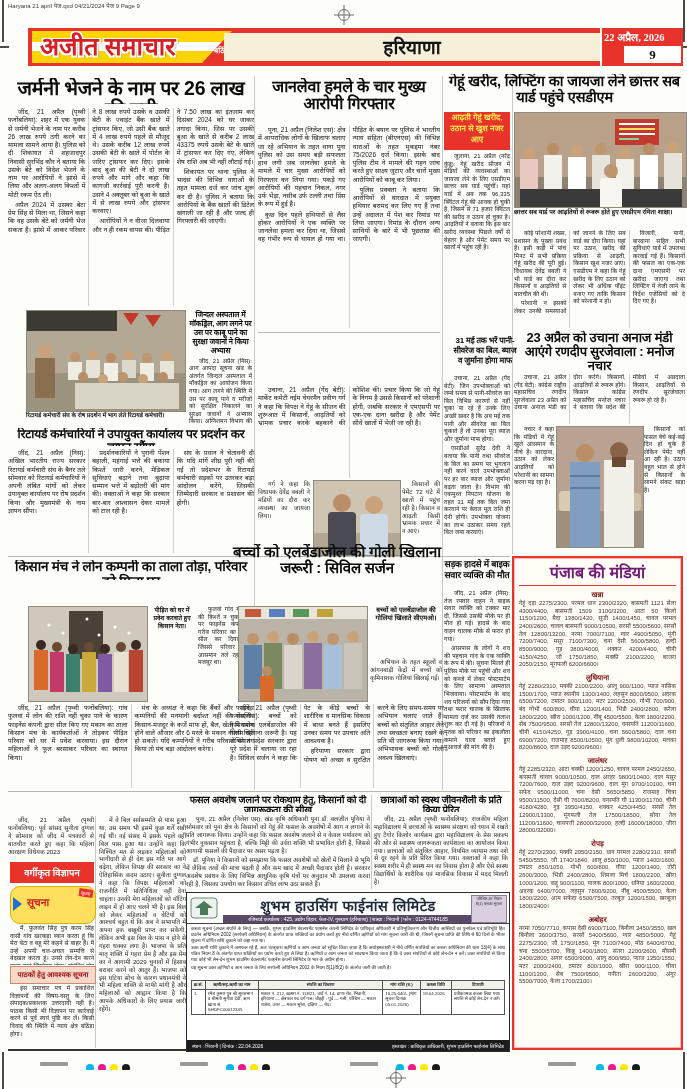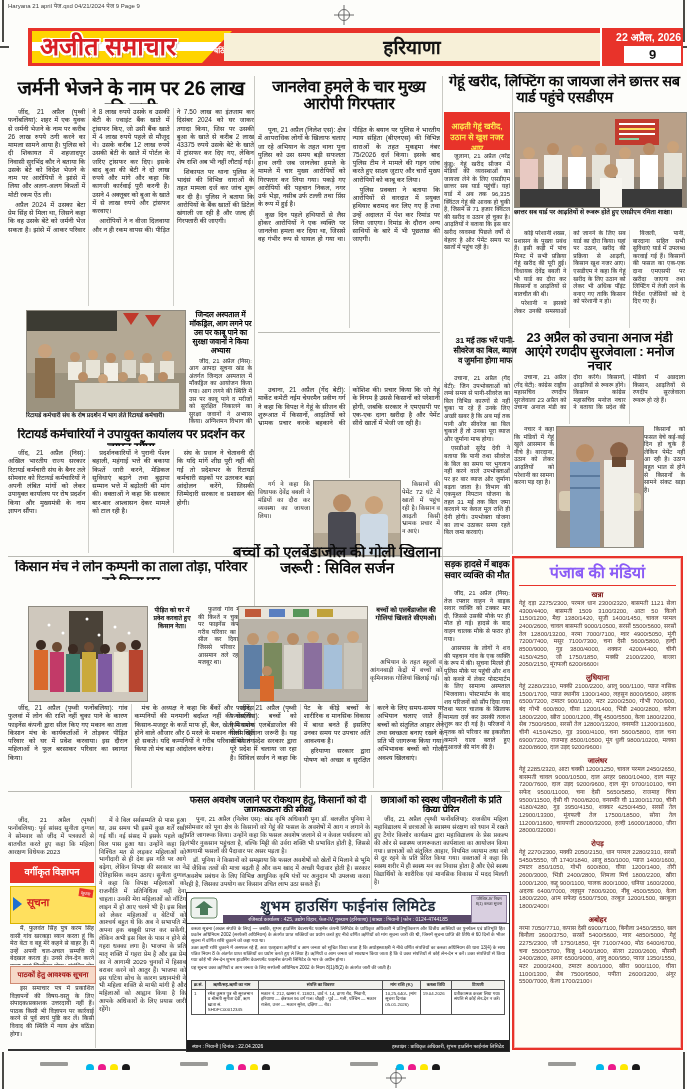--- a/index.html
+++ b/index.html
@@ -12,21 +12,21 @@
   .bodytxt p:first-child{text-indent:10px;}
   .c2{column-count:2;column-gap:7px;column-rule:1px solid #cfcfca;}
   .c3{column-count:3;column-gap:7px;column-rule:1px solid #cfcfca;}
   .photo{border:1px solid #8e8a80;background:#b9b0a0;}
   .photo svg{display:block;width:100%;height:100%;}
   .cap{font-size:6.4px;font-weight:700;color:#111;line-height:1.25;}
   .vrule{background:#c9c9c3;width:1px;}
   .hrule{background:#b9b9b2;height:1px;}
   .redbox{background:#e8332a;color:#ffec4f;font-weight:800;text-align:center;}
   .yellowbar{background:#ffd21e;color:#8a1208;font-weight:800;text-align:center;border:1px solid #d8a800;}
-  .masthead{background:#e8332a;}
+  .masthead{background:#e8332a;font-family:Liberation Serif, serif;}
   .mast-title{font-size:25px;font-weight:800;color:#d81e25;white-space:nowrap;
      text-shadow:-1.5px -1.5px 0 #fff,1.5px -1.5px 0 #fff,-1.5px 1.5px 0 #fff,1.5px 1.5px 0 #fff,2px 2px 1px rgba(60,0,0,.5);}
   .mandibox{border:2px solid #e8332a;background:#fffdf6;box-shadow:inset 0 0 0 1px #f7b9b3;}
   .mandi-city{font-weight:800;color:#7a1010;text-align:center;font-size:7.2px;margin:3px 0 1px;}
   .mandi-rates{font-size:5.9px;line-height:1.3;text-align:justify;color:#46322e;}
   .adbox{border:1.5px solid #2c2c2c;background:#fff;}
   .ad-fine{font-size:4.6px;line-height:1.3;text-align:justify;color:#222;}
   .ad-fine p{margin:0 0 1.5px 0;}
   table.adtable{border-collapse:collapse;width:100%;}
   table.adtable th,table.adtable td{border:1px solid #555;font-size:4.4px;line-height:1.25;
@@ -58,21 +58,21 @@
 
   <div class="abs masthead" style="left:28px;top:28px;width:655px;height:38px;">
     <div class="abs" style="left:4px;top:3px;width:200px;height:32px;
          background:linear-gradient(180deg,#ffd400 0 34%,#ffffff 34% 62%,#ffd400 62% 100%);
          clip-path:polygon(0 0,100% 0,85% 100%,0 100%);"></div>
     <div class="abs mast-title" style="left:12px;top:0px;width:220px;height:38px;">अजीत समाचार</div>
     <div class="abs" style="left:186px;top:17px;width:40px;height:12px;font-size:7.5px;color:#ffffff;font-weight:700;">बठिंडा</div>
     <div class="abs" style="left:196px;top:5px;width:376px;height:28px;background:#f7f0d8;
          display:flex;align-items:center;justify-content:center;font-size:19px;font-weight:800;color:#141414;">हरियाणा</div>
     <div class="abs" style="left:572px;top:0;width:2px;height:38px;background:#ffffff;"></div>
-    <div class="abs" style="left:576px;top:2px;width:77px;height:15px;color:#ffffff;font-weight:800;font-size:10.5px;text-align:right;">22 अप्रैल, 2026</div>
+    <div class="abs" style="left:576px;top:2px;width:77px;height:15px;color:#ffffff;font-weight:800;font-size:10.5px;text-align:left;">22 अप्रैल, 2026</div>
     <div class="abs" style="left:596px;top:18px;width:57px;height:17px;background:#ffffff;color:#111;
          font-weight:800;font-size:13px;text-align:center;line-height:17px;">9</div>
   </div>
 
   <div class="abs vrule" style="left:254px;top:76px;height:714px;"></div>
   <div class="abs vrule" style="left:442px;top:76px;height:714px;"></div>
   <div class="abs vrule" style="left:512px;top:76px;height:478px;"></div>
   <div class="abs hrule" style="left:8px;top:556px;width:502px;"></div>
   <div class="abs hrule" style="left:8px;top:791px;width:502px;"></div>
 
@@ -167,22 +167,22 @@
     </div>
 
   <div class="abs bodytxt" style="left:8px;top:816px;width:86px;height:44px;font-size:6.2px;">
       <p>जींद, 21 अप्रैल (पृथ्वी फनोंबलिया): पूर्व सांसद सुनीता दुग्गल ने सोमवार को जींद में पत्रकारों से बातचीत करते हुए कहा कि महिला आरक्षण विधेयक 2023</p>
     </div>
   <div class="abs vrule" style="left:95px;top:816px;height:232px;"></div>
   <div class="abs bodytxt" style="left:99px;top:816px;width:87px;height:232px;font-size:6.2px;">
       <p>में वे बिल सर्वसम्मति से पास हुआ था, उस समय भी इसमें कुछ शर्तें रखी गई थीं। नई संसद में इसके पहले वहीं बिल पास हुआ था। उन्होंने कहा कि निश्चित मत से लड़कर महिलाओं को भागीदारी से ही देश इस गति पर आगे बढ़ेगा, लेकिन विपक्ष की सरकार का ने ऐतिहासिक कदम उठाए। सुनीता दुग्गल ने कहा कि विपक्ष महिलाओं को राजनीति में प्रतिनिधित्व नहीं देना चाहता। उनकी मेरा महिलाओं को नॉटिंग लाइन में हो आए चलने भी है। इस बिल को लेकर महिलाओं व बेटियों को आश्चर्य बहुत थे कि अब ने सभापति में अपना हक बखूबी प्राप्त कर सकेंगी, लेकिन अभी इस बिल के पास न होने से गहरा धक्का लगा है। भाजपा के प्रति मातृ शक्ति में गहरा प्रेम है और इस प्रेम का ने आगामी 2029 चुनावों में हिसाब बराबर करने को आतुर हैं। भाजपा को इस घटिया सोच के कारण प्रधानमंत्री ने भी महिला शक्ति से माफी मांगी है और महिलाओं को आह्वान किया है कि आपके अधिकारों के लिए प्रयास जारी रहेंगे।</p>
     </div>
 
-  <div class="abs redbox" style="left:10px;top:862px;width:84px;height:21px;font-size:9.5px;line-height:21px;color:#ffffff;font-family:Liberation Serif, serif;">वर्गीकृत विज्ञापन</div>
-  <div class="abs notebox" style="left:10px;top:886px;width:84px;height:36px;">
+  <div class="abs redbox" style="left:10px;top:862px;width:84px;height:21px;font-size:9.5px;line-height:21px;color:#ffffff;">वर्गीकृत विज्ञापन</div>
+  <div class="abs notebox" style="left:10px;top:886px;width:84px;height:36px;border-radius:10px;">
     <svg width="12" height="16" viewBox="0 0 12 16" style="position:absolute;left:1px;top:9px;">
       <polygon points="1,1 10,8 1,15" fill="#1f6fd0"></polygon>
     </svg>
     <div style="margin:8px 0 0 16px;font-size:10.5px;font-weight:800;color:#d01f1f;">सूचना</div>
     <div style="position:absolute;right:2px;top:2px;background:#e8332a;color:#fff;font-size:4.5px;padding:1px 2px;transform:rotate(8deg);">सूचना</div>
   </div>
   <div class="abs bodytxt" style="left:10px;top:925px;width:84px;height:40px;font-size:6px;">
       <p>मैं, फुलवंत सिंह पुत्र करम सिंह वासी गांव खरकड़ा ब्यान करता हूं कि मेरा बेटा व बहू मेरे कहने से बाहर हैं। मैं उन्हें अपनी चल-अचल सम्पत्ति से बेदखल करता हूं। उनसे लेन-देन करने वाला स्वयं जिम्मेदार होगा। संबंधित नोट करें।</p>
     </div>
   <div class="abs readers-title" style="left:10px;top:966px;width:84px;height:16px;font-size:7.2px;line-height:16px;">पाठकों हेतु आवश्यक सूचना</div>
@@ -304,21 +304,21 @@
         </table>
     </div>
     <div style="position:absolute;left:0;bottom:0;width:100%;height:11px;background:#1c1c1c;color:#fff;
                 font-size:5px;display:flex;justify-content:space-between;align-items:center;padding:0 5px;box-sizing:border-box;">
       <span>स्थान : भिवानी  |  दिनांक : 22.04.2026</span>
       <span>हस्ताक्षर : प्राधिकृत अधिकारी, शुभम हाउसिंग फाईनांस लिमिटेड</span>
     </div>
   </div>
 
   <div class="abs hl" style="left:444px;top:74px;width:241px;height:36px;font-size:14.5px;">गेहूं खरीद, लिफ्टिंग का जायजा लेने छात्तर सब यार्ड पहुंचे एसडीएम</div>
-  <div class="abs redbox" style="left:444px;top:112px;width:66px;height:38px;font-size:8px;line-height:1.35;padding-top:10px;box-sizing:border-box;">आढ़ती गेहूं खरीद, उठान से खुश नजर आए</div>
+  <div class="abs redbox" style="left:444px;top:112px;width:66px;height:38px;font-size:8px;line-height:1.35;padding-top:1px;box-sizing:border-box;">आढ़ती गेहूं खरीद, उठान से खुश नजर आए</div>
   <div class="abs bodytxt" style="left:444px;top:153px;width:66px;height:176px;font-size:6px;">
       <p>जुलाना, 21 अप्रैल (नरेंद्र कुंडू): गेहूं खरीद सीजन में मंडियों की व्यवस्थाओं का जायजा लेने के लिए एसडीएम छात्तर सब यार्ड पहुंचीं। यहां यार्ड में अब तक 96,335 क्विंटल गेहूं की आवक हो चुकी है, जिसमें से 71 हजार क्विंटल की खरीद व उठान हो चुका है। आढ़तियों ने बताया कि इस बार खरीद व्यवस्था पिछले वर्षों से बेहतर है और पेमेंट समय पर खातों में पहुंच रही है।</p>
     </div>
 
   <div class="abs hl" style="left:444px;top:336px;width:66px;height:36px;font-size:8px;line-height:1.25;padding-left:8px;">31 मई तक भरें पानी-सीवरेज का बिल, ब्याज व जुर्माना होगा माफ</div>
   <div class="abs bodytxt" style="left:444px;top:375px;width:66px;height:178px;font-size:6px;">
       <p>उचाना, 21 अप्रैल (गेंद बेटी): जिन उपभोक्ताओं को लम्बे समय से पानी-सीवरेज का बिल विभिन्न कारणों से नहीं चुका पा रहे हैं उनके लिए अच्छी खबर है कि अब मई तक पानी और सीवरेज का बिल चुकाते हैं तो उनका पूरा ब्याज और जुर्माना माफ होगा।</p>
       <p>एसडीओ सुरेंद्र देवी ने बताया कि पानी तथा सीवरेज के बिल का समय पर भुगतान नहीं करने वाले उपभोक्ताओं पर हर बार ब्याज और जुर्माना बढ़ता जाता है। विभाग की एकमुश्त निपटान योजना के तहत 31 मई तक बिल जमा करवाने पर केवल मूल राशि ही देनी होगी। उपभोक्ता योजना का लाभ उठाकर समय रहते बिल जमा करवाएं।</p>
     </div>
 
@@ -383,21 +383,21 @@
       <circle cx="62" cy="24" r="9" fill="#8a6247"></circle>
         <rect x="47" y="33" width="30" height="87" fill="#f1efe8"></rect>
       <rect x="55" y="30" width="14" height="10" fill="#6b4a33"></rect>
     </svg>
   </div>
   <div class="abs bodytxt" style="left:644px;top:426px;width:41px;height:128px;font-size:6px;">
       <p>किसानों को फसल बेचे कई-कई दिन हो चुके हैं लेकिन पेमेंट नहीं आ रही है। उठान बहुत भाल से होने से किसानों के सामने संकट खड़ा है।</p>
     </div>
 
   <div class="abs mandibox" style="left:512px;top:556px;width:171px;height:494px;box-sizing:border-box;padding:3px 5px;">
-    <div style="font-size:16px;font-weight:800;color:#8b5cf6;text-align:center;border-bottom:1px solid #e8332a;padding-bottom:2px;">पंजाब की मंडियां</div>
+    <div style="font-size:16px;font-weight:800;color:#701a75;text-align:center;border-bottom:1px solid #e8332a;padding-bottom:2px;">पंजाब की मंडियां</div>
     <div>
       <div class="mandi-city">खन्ना</div>
       <div class="mandi-rates">गेहूं दड़ा 2275/2300, परमल धान 2300/2320, बासमती 1121 सेला 4300/4400, बासमती 1509 3100/3200, आटा 50 किलो 1150/1200, मैदा 1380/1420, सूजी 1400/1450, चावल परमल 2400/2600, चावल बासमती 9000/10500, सरसों 5500/5600, सरसों तेल 12800/13200, नरमा 7000/7100, ग्वार 4900/5050, मूंगी 7200/7400, मसूर 7100/7300, चना देसी 5600/5800, हल्दी 8500/9000, गुड़ 3800/4000, शक्कर 4200/4400, चीनी 4150/4250, जौ 1750/1850, मक्की 2100/2200, बाजरा 2050/2150, मूंगफली 6200/6600।</div>
     </div>
     <div>
       <div class="mandi-city">लुधियाना</div>
       <div class="mandi-rates">गेहूं 2280/2310, मक्की 2100/2200, आलू 900/1100, प्याज नासिक 1500/1700, प्याज स्थानीय 1300/1400, लहसुन 8000/9500, अदरक 6500/7200, टमाटर 900/1100, मटर 2200/2500, गोभी 700/900, बंद गोभी 600/800, घीया 1200/1400, भिंडी 2400/2800, करेला 1800/2200, खीरा 1000/1200, नींबू 4500/5500, केला 1800/2200, सेब 7500/9500, सरसों तेल 12800/13200, वनस्पति 11200/11600, चीनी 4150/4250, गुड़ 3900/4100, चना 5600/5800, दाल चना 6900/7200, राजमाह 8500/10500, मूंग धुली 9800/10200, मलका 8200/8600, दाल उड़द 9200/9600।</div>
     </div>
     <div>
       <div class="mandi-city">जालंधर</div>

